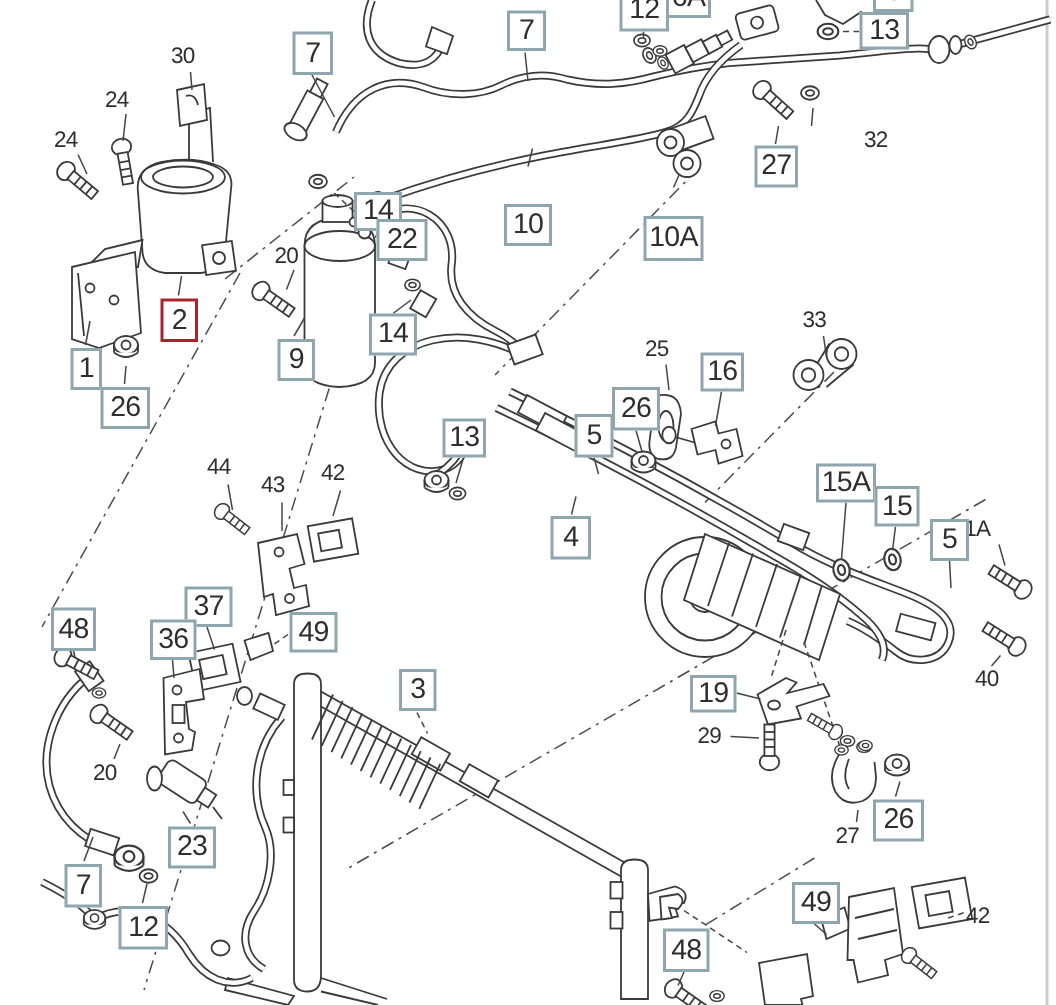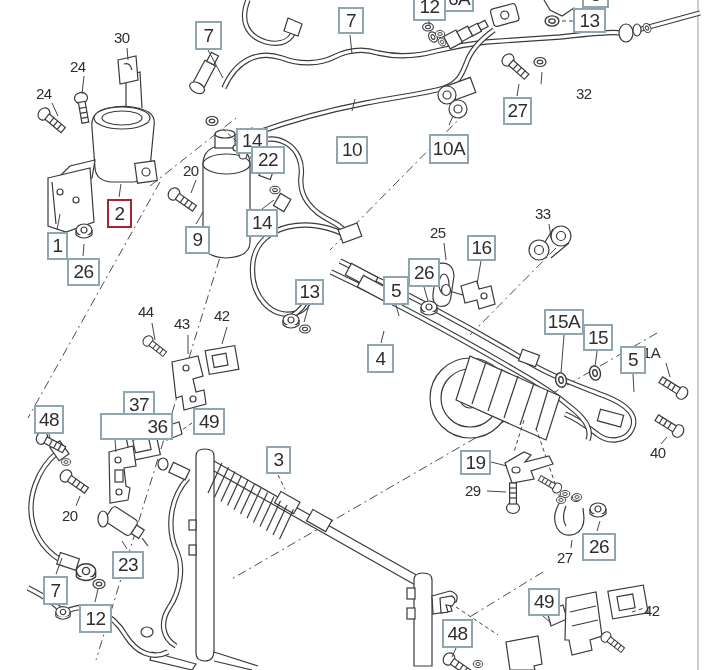--- a/index.html
+++ b/index.html
@@ -366,40 +366,40 @@
   </g>
 </svg>
 <div class="lbl boxed" style="left: 195px; top: 21px; width: 23px; height: 25px;">7</div>
     <div class="lbl boxed" style="left: 338px; top: 7px; width: 22px; height: 23px;">7</div>
     <div class="lbl boxed" style="left: 413px; top: -7px; width: 29px; height: 24px;">12</div>
     <div class="lbl boxed" style="left: 444px; top: -15px; width: 26px; height: 23px;">6A</div>
     <div class="lbl boxed" style="left: 582px; top: -19px; width: 23px; height: 23px;">8</div>
     <div class="lbl boxed" style="left: 573px; top: 8px; width: 29px; height: 21px;">13</div>
     <div class="lbl boxed" style="left: 503px; top: 97px; width: 25px; height: 24px;">27</div>
     <div class="lbl boxed" style="left: 336px; top: 112px; width: 28px; height: 24px; margin-top: 24px;">10</div>
-    <div class="lbl boxed" style="left: 429px; top: 134px; width: 36px; height: 26px;">10A</div>
+    <div class="lbl boxed" style="left: 429px; top: 144px; width: 36px; height: 26px;">10A</div>
     <div class="lbl boxed" style="left: 236px; top: 128px; width: 28px; height: 22px;">14</div>
     <div class="lbl boxed" style="left: 251px; top: 146px; width: 30px; height: 24px;">22</div>
     <div class="lbl boxed" style="left: 246px; top: 209px; width: 28px; height: 24px;">14</div>
     <div class="lbl boxed" style="left: 185px; top: 226px; width: 21px; height: 24px;">9</div>
     <div class="lbl boxed" style="left: 47px; top: 232px; width: 17px; height: 24px;">1</div>
     <div class="lbl boxed" style="left: 67px; top: 258px; width: 29px; height: 24px;">26</div>
     <div class="lbl boxed" style="left: 295px; top: 279px; width: 25px; height: 22px;">13</div>
     <div class="lbl boxed" style="left: 383px; top: 276px; width: 22px; height: 25px;">5</div>
     <div class="lbl boxed" style="left: 367px; top: 344px; width: 23px; height: 25px;">4</div>
     <div class="lbl boxed" style="left: 408px; top: 258px; width: 28px; height: 25px;">26</div>
     <div class="lbl boxed" style="left: 467px; top: 235px; width: 25px; height: 22px;">16</div>
     <div class="lbl boxed" style="left: 544px; top: 309px; width: 36px; height: 22px;">15A</div>
     <div class="lbl boxed" style="left: 583px; top: 324px; width: 26px; height: 23px;">15</div>
     <div class="lbl boxed" style="left: 620px; top: 346px; width: 22px; height: 24px;">5</div>
     <div class="lbl boxed" style="left: 460px; top: 450px; width: 27px; height: 21px;">19</div>
     <div class="lbl boxed" style="left: 266px; top: 446px; width: 21px; height: 24px;">3</div>
     <div class="lbl boxed" style="left: 34px; top: 405px; width: 26px; height: 25px;">48</div>
     <div class="lbl boxed" style="left: 123px; top: 391px; width: 28px; height: 23px;">37</div>
-    <div class="lbl boxed" style="left: 100px; top: 413px; width: 27px; height: 23px; padding-left: 42px;">36</div>
+    <div class="lbl boxed" style="left: 100px; top: 413px; width: 27px; height: 23px;">36</div>
     <div class="lbl boxed" style="left: 193px; top: 408px; width: 28px; height: 23px;">49</div>
     <div class="lbl boxed" style="left: 112px; top: 551px; width: 28px; height: 24px;">23</div>
     <div class="lbl boxed" style="left: 43px; top: 576px; width: 21px; height: 25px;">7</div>
     <div class="lbl boxed" style="left: 79px; top: 604px; width: 29px; height: 25px;">12</div>
     <div class="lbl boxed" style="left: 582px; top: 533px; width: 30px; height: 24px;">26</div>
     <div class="lbl boxed" style="left: 528px; top: 588px; width: 28px; height: 24px;">49</div>
     <div class="lbl boxed" style="left: 442px; top: 619px; width: 27px; height: 25px;">48</div>
     <div class="lbl red" style="left: 107px; top: 199px; width: 21px; height: 25px;">2</div>
     <div class="lbl plain" style="left: 114px; top: 29px;">30</div>
     <div class="lbl plain" style="left: 70px; top: 58px;">24</div>

